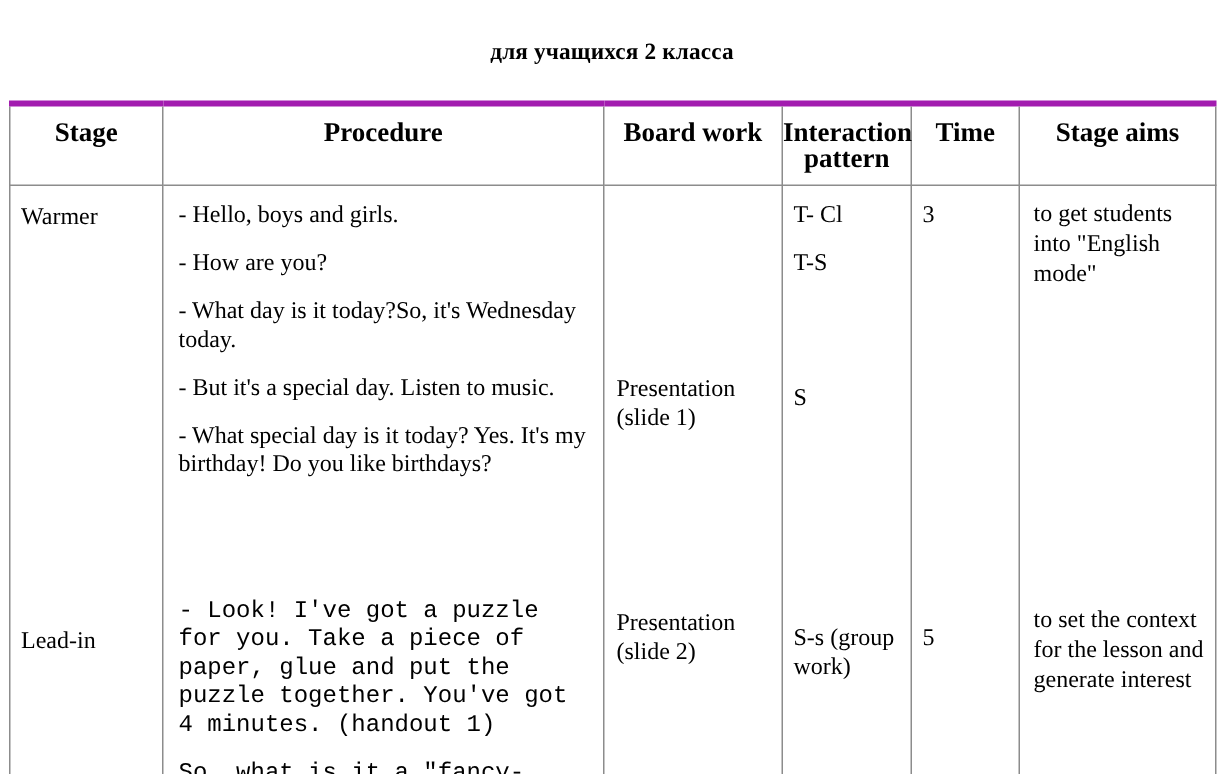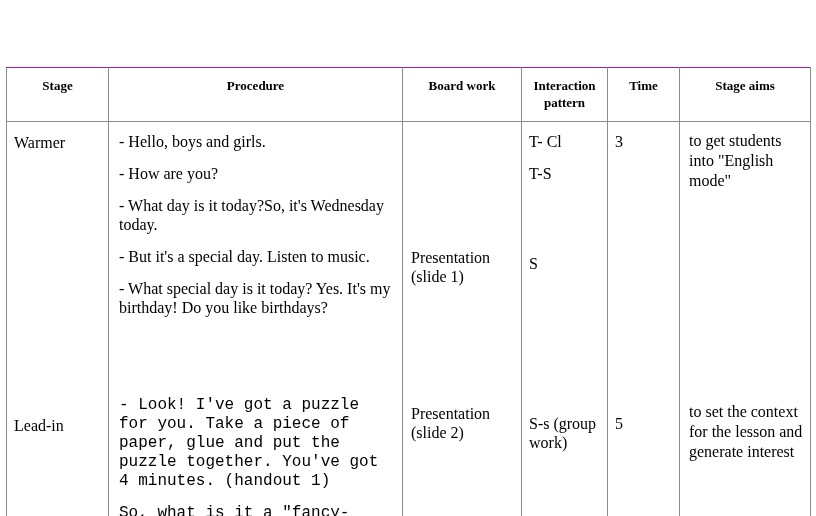--- a/index.html
+++ b/index.html
@@ -42,24 +42,24 @@
     table-layout: fixed;
   }
   .lesson-table td,
   .lesson-table th {
     border-left: 1px solid #8c8c8c;
     border-right: 1px solid #8c8c8c;
     vertical-align: top;
     padding: 0;
   }
   .lesson-table thead th {
-    border-top: 1px solid #a21caf;
+    border-top: 4px solid #a21caf;
     border-bottom: 1px solid #8c8c8c;
     font-weight: bold;
-    font-size: 13px;
+    font-size: 18px;
     line-height: 17px;
     text-align: center;
     height: 54px;
     vertical-align: top;
     padding-top: 9px;
     box-sizing: border-box;
   }
 
   
   .col-stage      { width: 102px; }
@@ -107,20 +107,21 @@
   
   .time-text { left: 7px; }
 
   
   .aims-text { left: 9px; right: 6px; line-height: 20px; }
 </style>
 </head>
 <body>
 
 <div class="title-block">
+  <div class="title-line second">для учащихся 2 класса</div>
 </div>
 
 <table class="lesson-table">
   <colgroup>
     <col class="col-stage">
     <col class="col-procedure">
     <col class="col-board">
     <col class="col-interact">
     <col class="col-time">
     <col class="col-aims">

